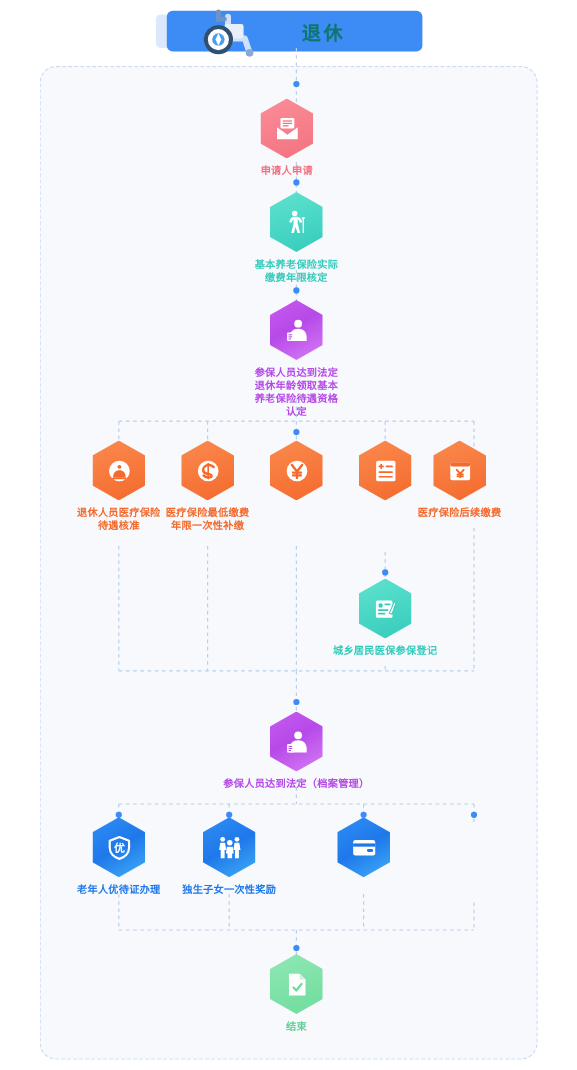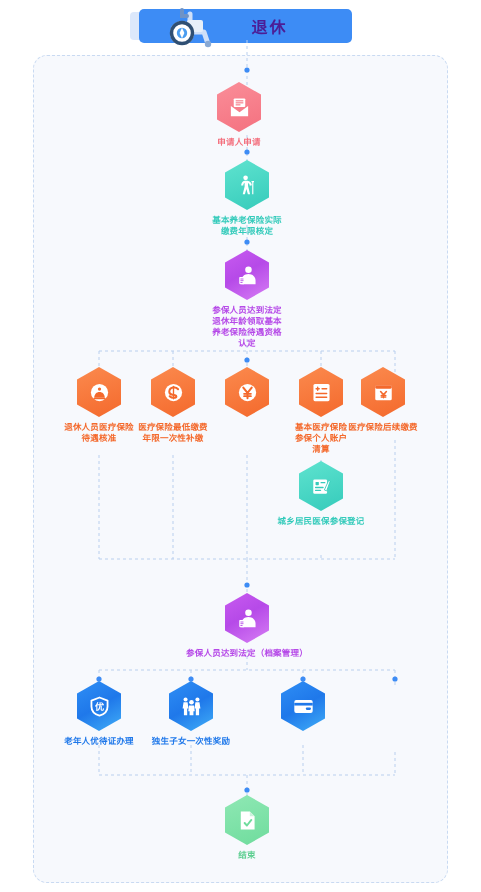--- a/index.html
+++ b/index.html
@@ -19,21 +19,21 @@
   }
   .banner-ghost-l { left:130px; }
   .banner-ghost-r { left:337px; }
   .banner-bar {
     position:absolute; left:139px; top:3px; width:213px; height:34px;
     background:#3d8cf5; border-radius:5px;
   }
   .banner-title {
     position:absolute; left:139px; top:3px; width:213px; height:34px;
     display:flex; align-items:center; justify-content:center;
-    color:#4c1d95; font-size:16px; font-weight:bold; letter-spacing:2px;
+    color:#0f766e; font-size:16px; font-weight:bold; letter-spacing:2px;
     padding-left:48px;
   }
   .banner-icon { position:absolute; left:160px; top:0px; width:58px; height:45px; }
 
   
   .flow-box {
     position:absolute; left:33px; top:55px; width:415px; height:828px;
     background:#f7f9fd;
     border:1px dashed #c9daf2;
     border-radius:14px;
@@ -238,38 +238,35 @@
   <div class="node" style="left:321px; top:367px;">
     <div class="hex c-orange">
       <svg viewBox="0 0 24 24">
         <rect x="3.6" y="3" width="16.8" height="18" rx="1.6" fill="#ffffff"></rect>
         <path d="M6.4 8 L9.6 8 M8 6.4 L8 9.6" stroke="#f4692c" stroke-width="1.5" stroke-linecap="round"></path>
         <path d="M12.6 8 L17.4 8" stroke="#f4692c" stroke-width="1.5" stroke-linecap="round"></path>
         <path d="M6.4 13 L17.4 13" stroke="#f4692c" stroke-width="1.5" stroke-linecap="round"></path>
         <path d="M6.4 17 L17.4 17" stroke="#f4692c" stroke-width="1.5" stroke-linecap="round"></path>
       </svg>
     </div>
-    <div class="node-label t-orange">基本医疗保险
-参保个人账户
-清算</div>
   </div>
 
   <div class="node" style="left:383px; top:367px;">
     <div class="hex c-orange">
       <svg viewBox="0 0 24 24">
         <rect x="3.4" y="4.4" width="17.2" height="15.6" rx="1.6" fill="#ffffff"></rect>
         <rect x="3.4" y="4.4" width="17.2" height="3.6" rx="1.4" fill="#f4692c"></rect>
         <path d="M9 11 L12 14.4 L15 11" fill="none" stroke="#f4692c" stroke-width="1.7" stroke-linecap="round"></path>
         <path d="M12 14.4 L12 17.6 M9.6 15 L14.4 15 M9.6 16.6 L14.4 16.6" stroke="#f4692c" stroke-width="1.5" stroke-linecap="round"></path>
       </svg>
     </div>
     <div class="node-label t-orange">医疗保险后续缴费</div>
   </div>
 
-  <div class="node w-wide" style="left:321px; top:461px;">
+  <div class="node w-wide" style="left:321px; top:482px;">
     <div class="hex c-teal">
       <svg viewBox="0 0 24 24">
         <rect x="3.4" y="4.6" width="14.4" height="15" rx="1.4" fill="#ffffff"></rect>
         <rect x="5.8" y="7.2" width="3.4" height="3.4" rx="0.6" fill="#35cbbb"></rect>
         <path d="M11.6 8 L15.4 8 M5.8 13 L13.6 13 M5.8 16 L11 16" stroke="#35cbbb" stroke-width="1.4" stroke-linecap="round"></path>
         <path d="M19.6 5.4 L15 15.6 L17.4 16.6 L21 6.6 Z" fill="#ffffff" stroke="#35cbbb" stroke-width="0.9"></path>
       </svg>
     </div>
     <div class="node-label t-teal">城乡居民医保参保登记</div>
   </div>

